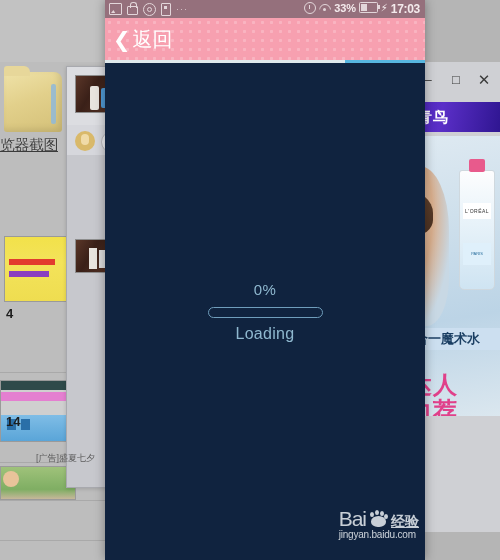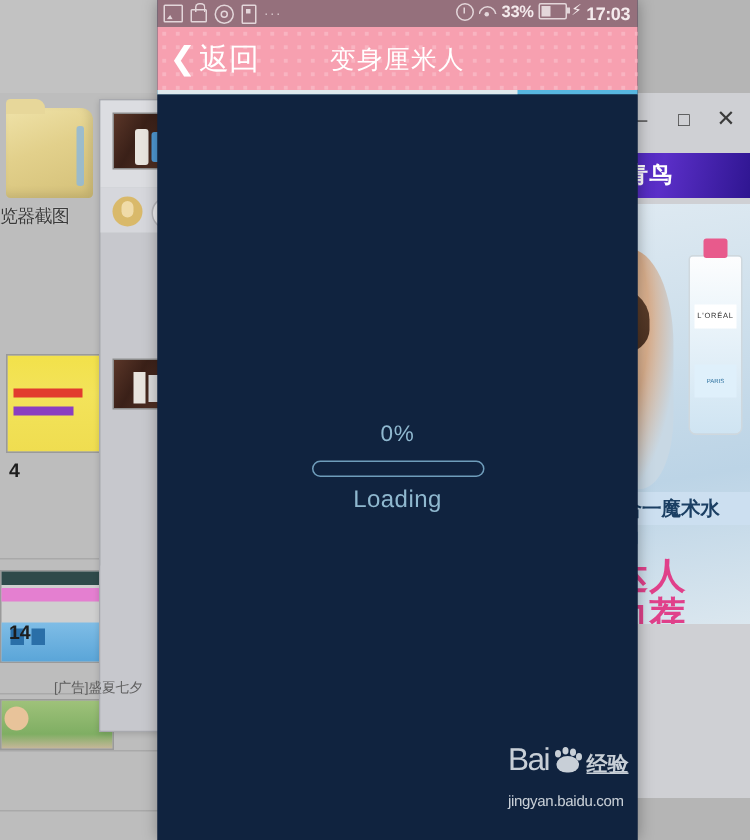--- a/index.html
+++ b/index.html
@@ -27,22 +27,23 @@
   .folder:before{
     content:"";position:absolute;left:0;top:-6px;width:26px;height:10px;
     background:#e7d79a;border-radius:3px 6px 0 0;
   }
   .folder:after{
     content:"";position:absolute;right:6px;top:12px;width:5px;height:40px;
     background:#8fb8d8;border-radius:2px;opacity:.85;
   }
   .folder-label{
     position:absolute;left:0;top:136px;width:70px;
-    font-size:12px;color:#3b3b3b;letter-spacing:-.5px;white-space:nowrap;
+    font-size:15px;color:#3b3b3b;letter-spacing:-.5px;white-space:nowrap;
     text-shadow:0 0 1px rgba(255,255,255,.6);
+    text-decoration:underline;
   }
 
   .thumb{position:absolute;border:1px solid #9a9a9a;}
   .thumb-a{left:4px;top:236px;width:62px;height:64px;
     background:linear-gradient(180deg,#f2e14a 0%,#f3e35a 40%,#efdd50 100%);}
   .thumb-a:before{content:"";position:absolute;left:4px;top:22px;width:46px;height:6px;background:#e23b2e;}
   .thumb-a:after{content:"";position:absolute;left:4px;top:34px;width:40px;height:6px;background:#8a3fc0;}
   .num-a{position:absolute;left:6px;top:306px;font-size:13px;color:#1d1d1d;font-weight:bold;}
 
   .thumb-b{left:0px;top:380px;width:74px;height:60px;background:#cfcfcf;}
@@ -213,21 +214,21 @@
   .wm-bai{font-size:21px;font-weight:normal;color:#e9eef2;letter-spacing:-1px;line-height:1;}
   .wm-paw{position:relative;width:19px;height:19px;}
   .wm-paw:before{content:"";position:absolute;left:2px;top:6px;width:15px;height:11px;
      background:#e9eef2;border-radius:50% 50% 45% 45%;}
   .wm-paw i{position:absolute;background:#e9eef2;border-radius:50%;}
   .wm-p1{left:1px;top:2px;width:4px;height:5px;}
   .wm-p2{left:6px;top:0px;width:4px;height:5px;}
   .wm-p3{left:11px;top:1px;width:4px;height:5px;}
   .wm-p4{left:15px;top:4px;width:4px;height:5px;}
   .wm-jy{font-size:14px;color:#e9eef2;font-weight:bold;line-height:1;padding-bottom:1px;text-decoration:underline;}
-  .wm-url{font-size:10px;color:#e9eef2;margin-top:12px;letter-spacing:-.2px;}
+  .wm-url{font-size:10px;color:#e9eef2;margin-top:0;letter-spacing:-.2px;}
 </style>
 </head>
 <body>
 
 <div id="desktop">
 
   <div class="desk-panel left-col"></div>
   <div class="desk-panel left-col-top"></div>
 
   <div class="folder"></div>
@@ -321,21 +322,20 @@
       <span class="sb-bolt">⚡</span>
       <span class="sb-time">17:03</span>
     </div>
   </div>
 
   <div class="apphdr">
     <div class="back-btn">
       <span class="back-chev">❮</span>
       <span class="back-lbl">返回</span>
     </div>
-    <div class="apptitle">变身厘米人</div>
   </div>
 
   <div class="topline">
     <div class="topline-fill" style="width: 75%;"></div>
   </div>
 
   <div class="content">
     <div class="loader">
       <div class="pct">0%</div>
       <div class="bar-outer">

